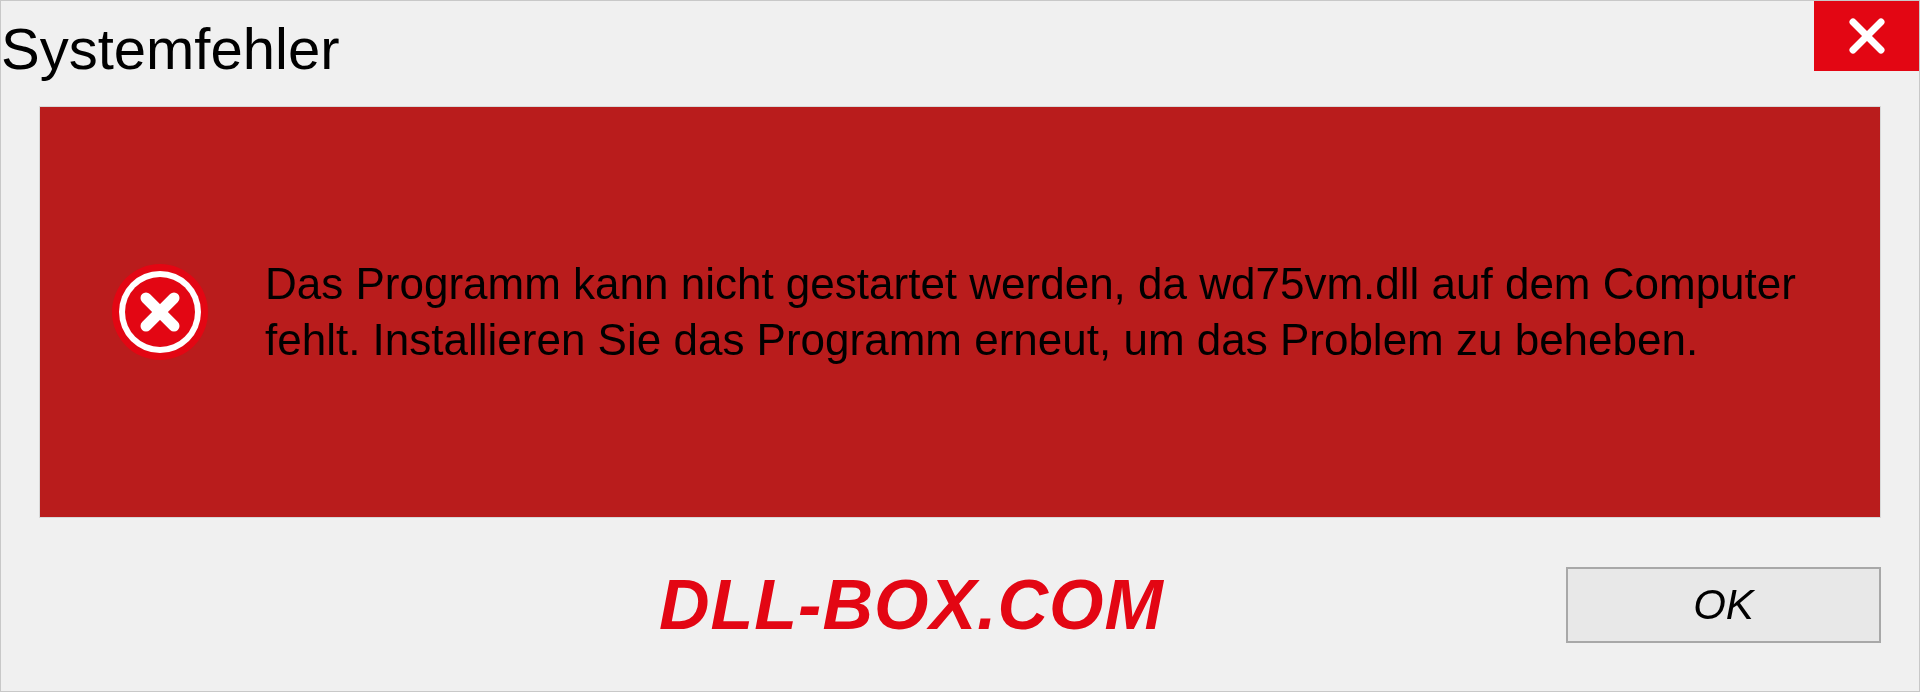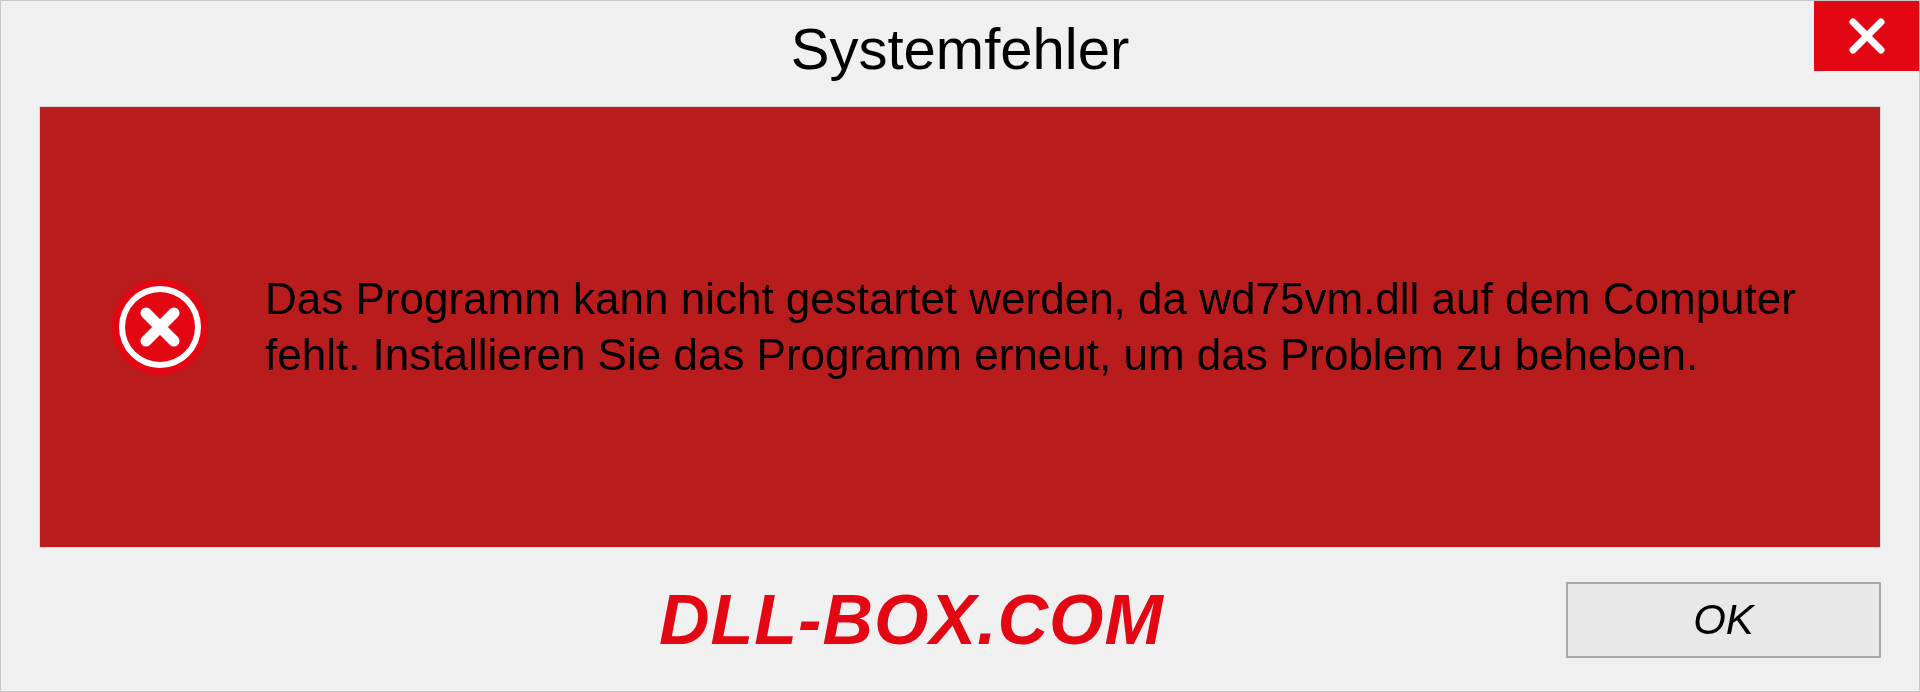--- a/index.html
+++ b/index.html
@@ -20,21 +20,20 @@
       background: #f0f0f0;
       border: 1px solid #c8c8c8;
       position: relative;
       display: flex;
       flex-direction: column;
     }
     .titlebar {
       height: 95px;
       display: flex;
       align-items: center;
-      justify-content: center;
       position: relative;
     }
     .title {
       font-size: 58px;
       color: #000000;
       font-weight: 400;
     }
     .close-btn {
       position: absolute;
       top: 0;
@@ -66,21 +65,21 @@
       height: 100px;
       flex-shrink: 0;
     }
     .message {
       font-size: 44px;
       color: #000000;
       line-height: 1.28;
       font-weight: 400;
     }
     .footer {
-      height: 143px;
+      height: 173px;
       display: flex;
       align-items: center;
       justify-content: flex-end;
       padding: 0 38px;
       gap: 40px;
     }
     .watermark {
       font-size: 70px;
       font-weight: 900;
       font-style: italic;

